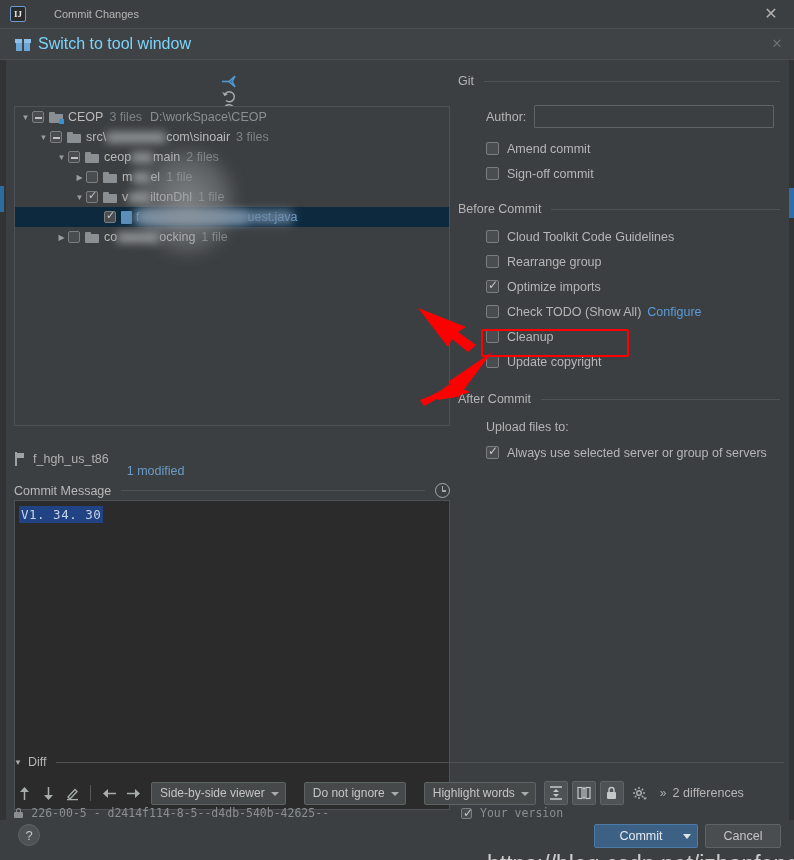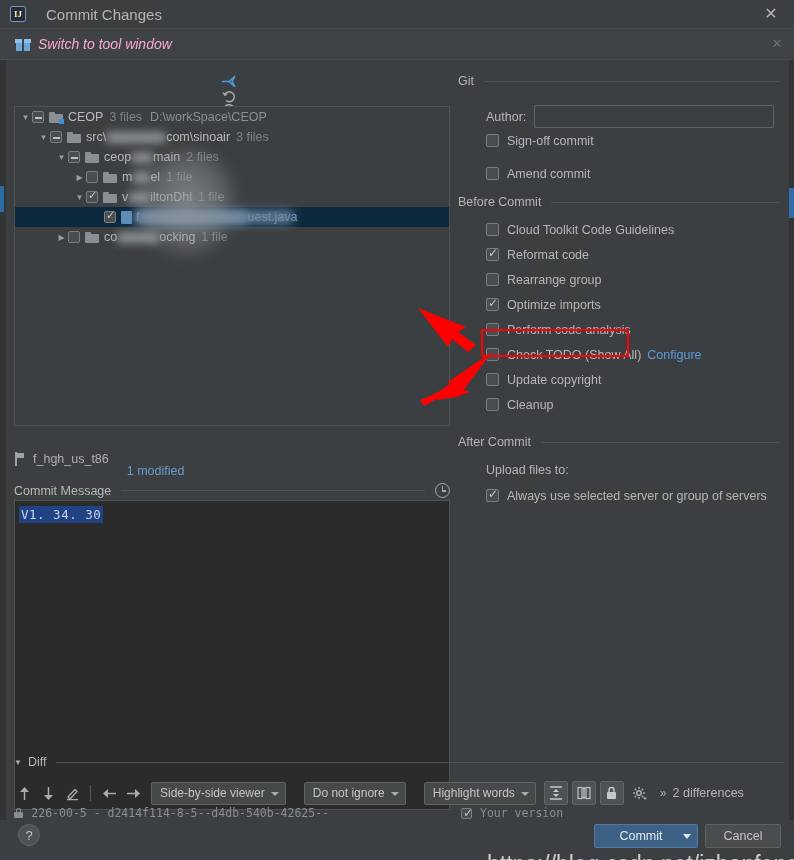--- a/index.html
+++ b/index.html
@@ -18,39 +18,39 @@
     position: absolute; left: 0; top: 0; width: 794px; height: 28px;
     background: #3c3f41; display: flex; align-items: center;
   }
   .tb-icon {
     width: 16px; height: 16px; margin-left: 10px;
     border: 1px solid #6b9bd2; border-radius: 2px; background: #2b2b2b;
     color: #e6e6e6; font-size: 9px; font-weight: bold;
     display: flex; align-items: center; justify-content: center;
     font-family: "Liberation Serif", serif;
   }
-  .tb-title { margin-left: 20px; font-size: 15px; color: #b5b5b5; }
+  .tb-title { margin-left: 28px; font-size: 11px; color: #b5b5b5; }
   .tb-close {
     position: absolute; right: 14px; top: 5px; width: 18px; height: 18px;
     color: #b0b0b0; font-size: 16px; line-height: 18px; text-align: center;
     font-family: "DejaVu Sans", sans-serif;
   }
 
   
   .banner {
     position: absolute; left: 0; top: 28px; width: 794px; height: 32px;
     background: #3f4345; border-top: 1px solid #4a4d4f; border-bottom: 1px solid #4a4d4f;
     display: flex; align-items: center; padding: 0 8px;
   }
   .gift-icon { width: 14px; height: 14px; margin: 0 8px 0 8px; position: relative; flex: 0 0 auto; }
   .gift-icon .box { position: absolute; left: 0; top: 5px; width: 14px; height: 9px; background: #6ba6d6; }
   .gift-icon .lid { position: absolute; left: -1px; top: 2px; width: 16px; height: 4px; background: #8cc0e8; }
   .gift-icon .ribbon { position: absolute; left: 6px; top: 2px; width: 2px; height: 12px; background: #3f4345; }
   .banner-text { font-size: 12.5px; color: #c3c3c3; white-space: nowrap; }
-  .banner-link { color: #f9a8d4; font-size: 14px; white-space: nowrap; font-style: italic; }
+  .banner-link { color: #7dd3fc; font-size: 16px; white-space: nowrap; }
   .banner-x {
     position: absolute; right: 10px; top: 8px; width: 14px; height: 14px;
     color: #6d7072; font-size: 13px; line-height: 14px; text-align: center;
   }
 
   
   .left-pane { position: absolute; left: 0; top: 60px; width: 458px; height: 692px; }
 
   .lp-toolbar { position: absolute; left: 0; top: 14px; width: 458px; height: 32px; display: flex; align-items: center; flex-direction: column; }
   .tool-btn { width: 26px; height: 24px; display: flex; align-items: center; justify-content: center; position: relative; }
@@ -452,67 +452,59 @@
     <div class="grp-head" style="margin-top:14px;padding-right:14px">
       <span class="grp-title">Git</span>
       <span class="grp-line"></span>
     </div>
 
     <div class="author-row">
       <span class="author-lbl">Author:</span>
       <span class="author-input"></span>
     </div>
 
+    <div class="cb-row" style="margin-top:8px">
+      <span class="cbx"></span>
+      <span class="cb-lbl">Amend commit</span>
+    </div>
     <div class="cb-row">
       <span class="cbx"></span>
       <span class="cb-lbl">Sign-off commit</span>
     </div>
-    <div class="cb-row" style="margin-top:8px">
-      <span class="cbx"></span>
-      <span class="cb-lbl">Amend commit</span>
-    </div>
-
-    <div class="grp-head" style="margin-top:9px;padding-right:14px">
+
+    <div class="grp-head" style="margin-top:16px;padding-right:14px">
       <span class="grp-title">Before Commit</span>
       <span class="grp-line"></span>
     </div>
 
     <div style="margin-top:8px">
       <div class="cb-row">
         <span class="cbx"></span>
         <span class="cb-lbl">Cloud Toolkit Code Guidelines</span>
       </div>
       <div class="cb-row">
-        <span class="cbx checked"></span>
-        <span class="cb-lbl">Reformat code</span>
-      </div>
-      <div class="cb-row">
         <span class="cbx"></span>
         <span class="cb-lbl">Rearrange group</span>
       </div>
       <div class="cb-row">
         <span class="cbx checked"></span>
         <span class="cb-lbl">Optimize imports</span>
-      </div>
-      <div class="cb-row">
-        <span class="cbx"></span>
-        <span class="cb-lbl">Perform code analysis</span>
       </div>
       <div class="cb-row">
         <span class="cbx"></span>
         <span class="cb-lbl">Check TODO (Show All)</span>
         <span class="cb-link">Configure</span>
       </div>
       <div class="cb-row">
         <span class="cbx"></span>
-        <span class="cb-lbl">Update copyright</span>
+        <span class="cb-lbl">Cleanup</span>
       </div>
       <div class="cb-row">
         <span class="cbx"></span>
-        <span class="cb-lbl">Cleanup</span>
+        <span class="cb-lbl">Update copyright</span>
       </div>
     </div>
 
     <div class="grp-head" style="margin-top:18px;padding-right:14px">
       <span class="grp-title">After Commit</span>
       <span class="grp-line"></span>
     </div>
 
     <div class="upload-lbl">Upload files to:</div>
     <div class="cb-row" style="margin-top:6px">

